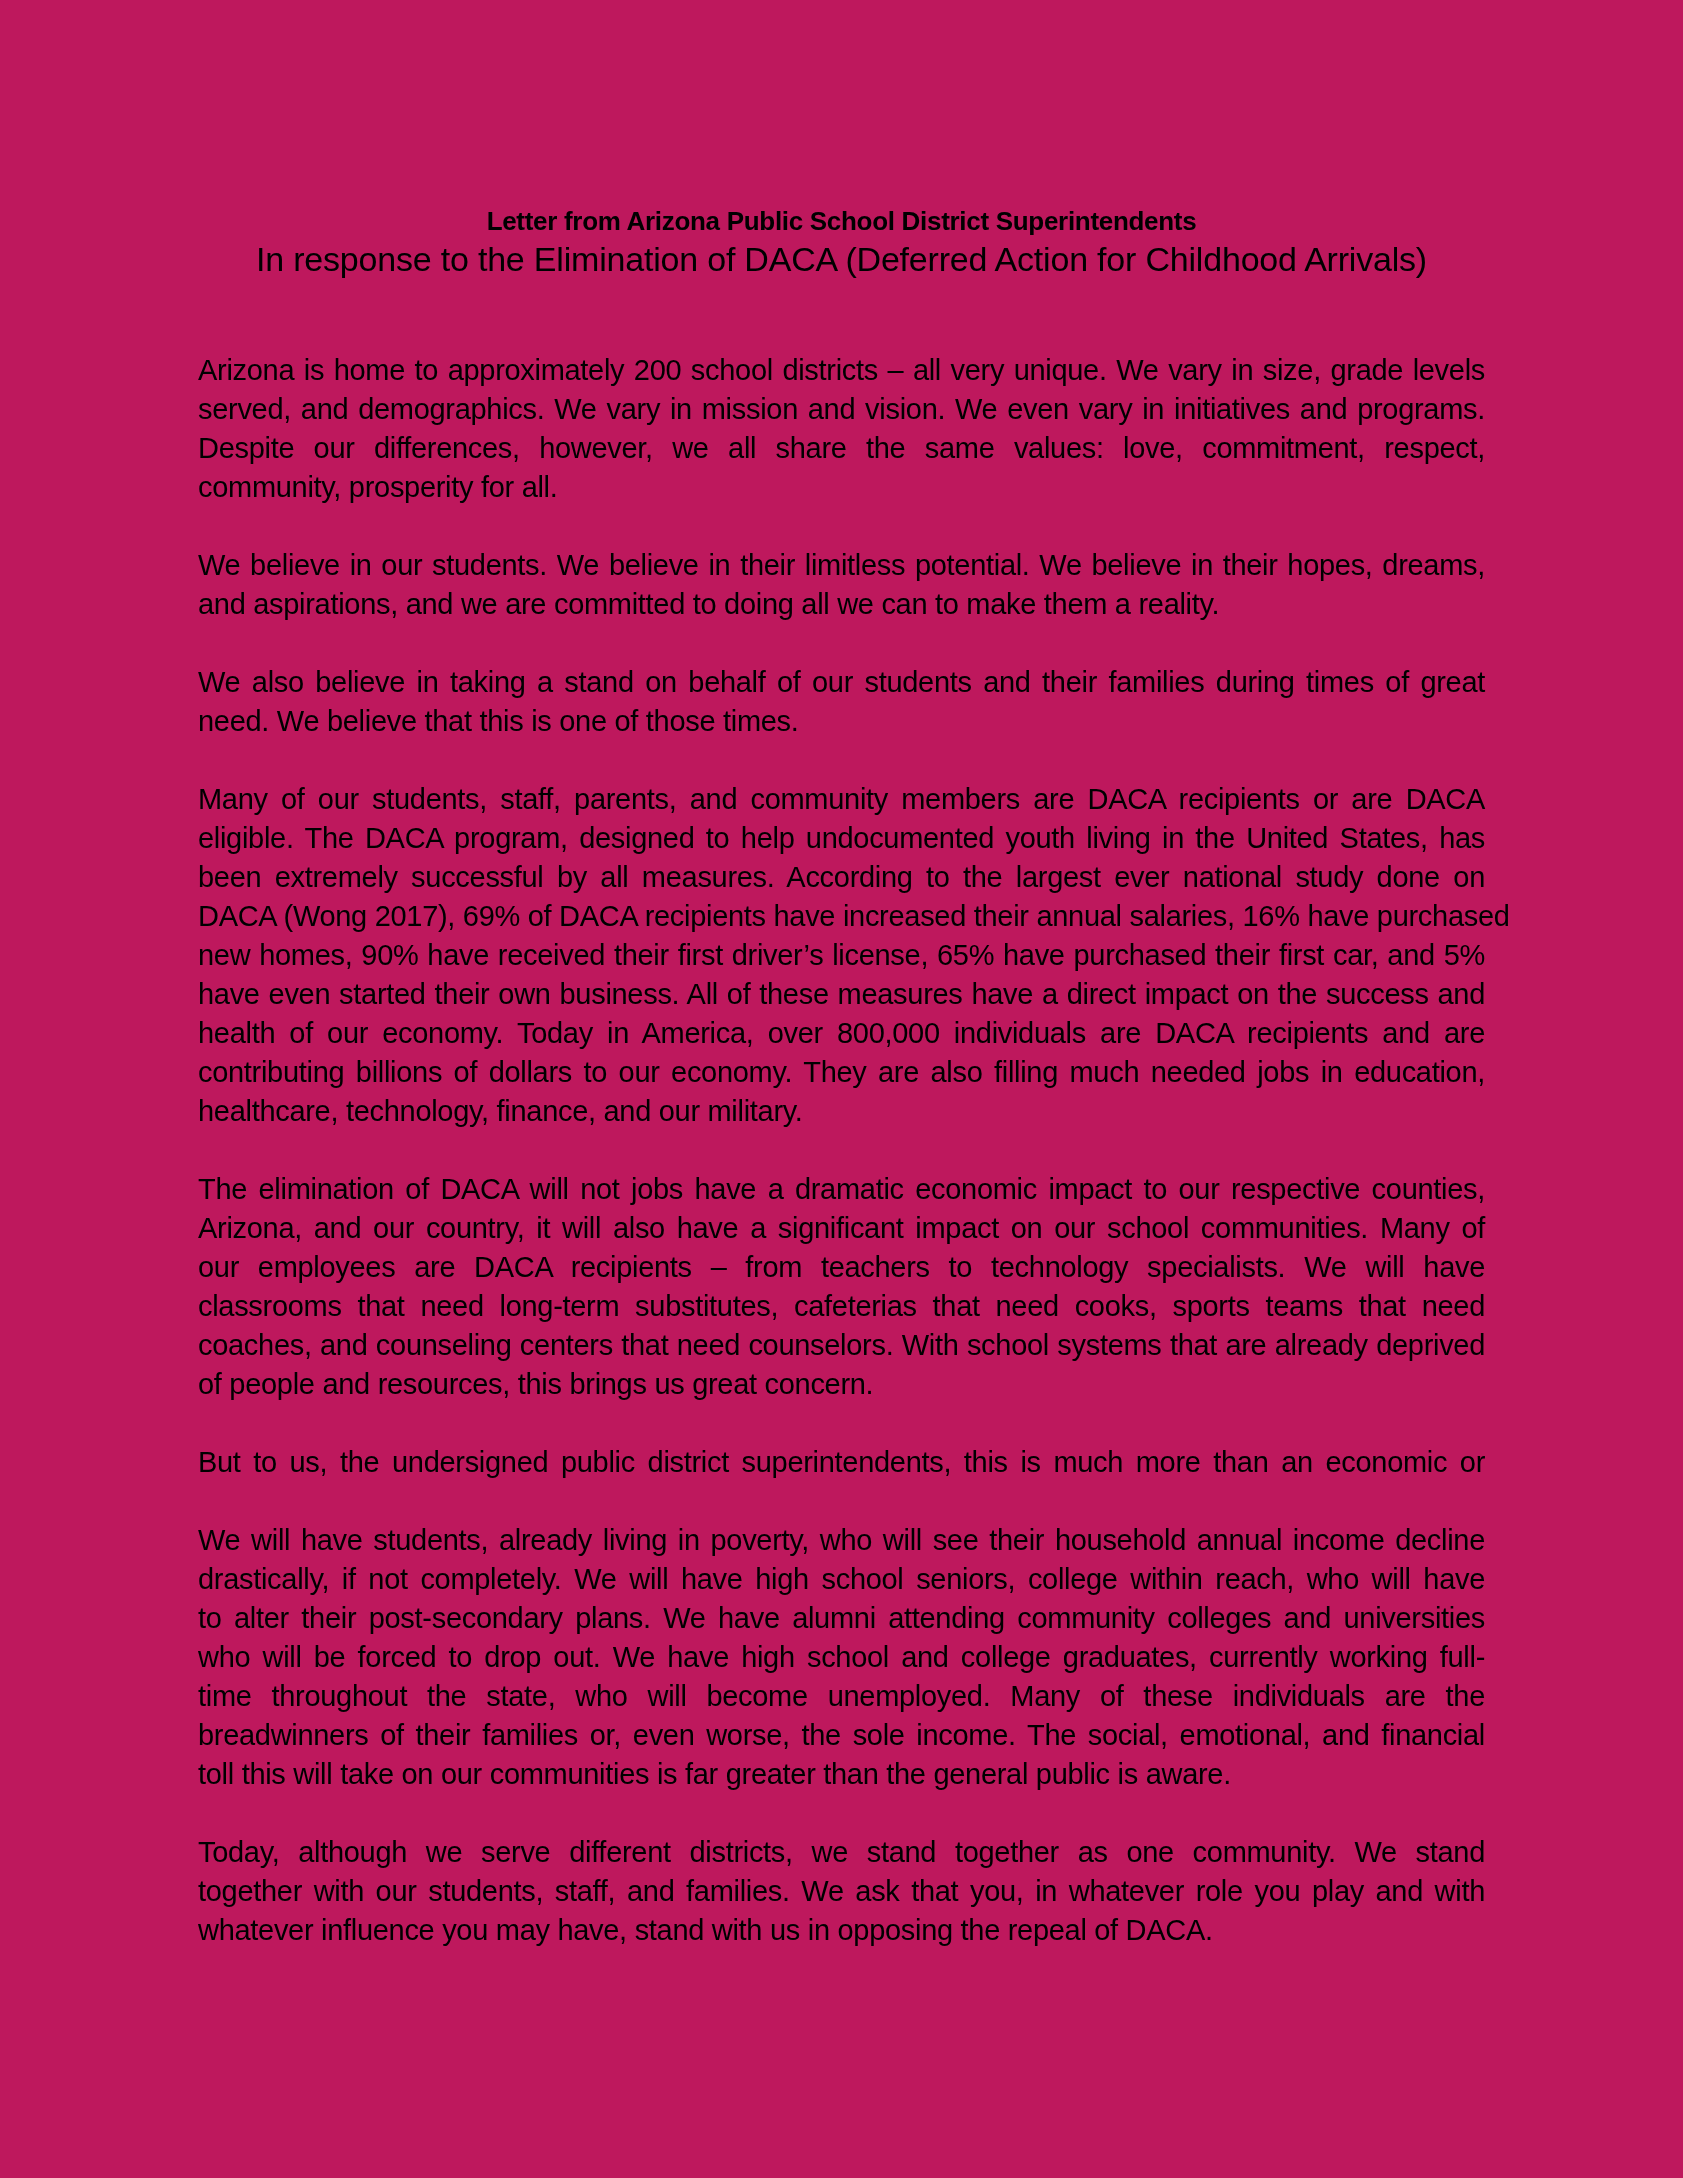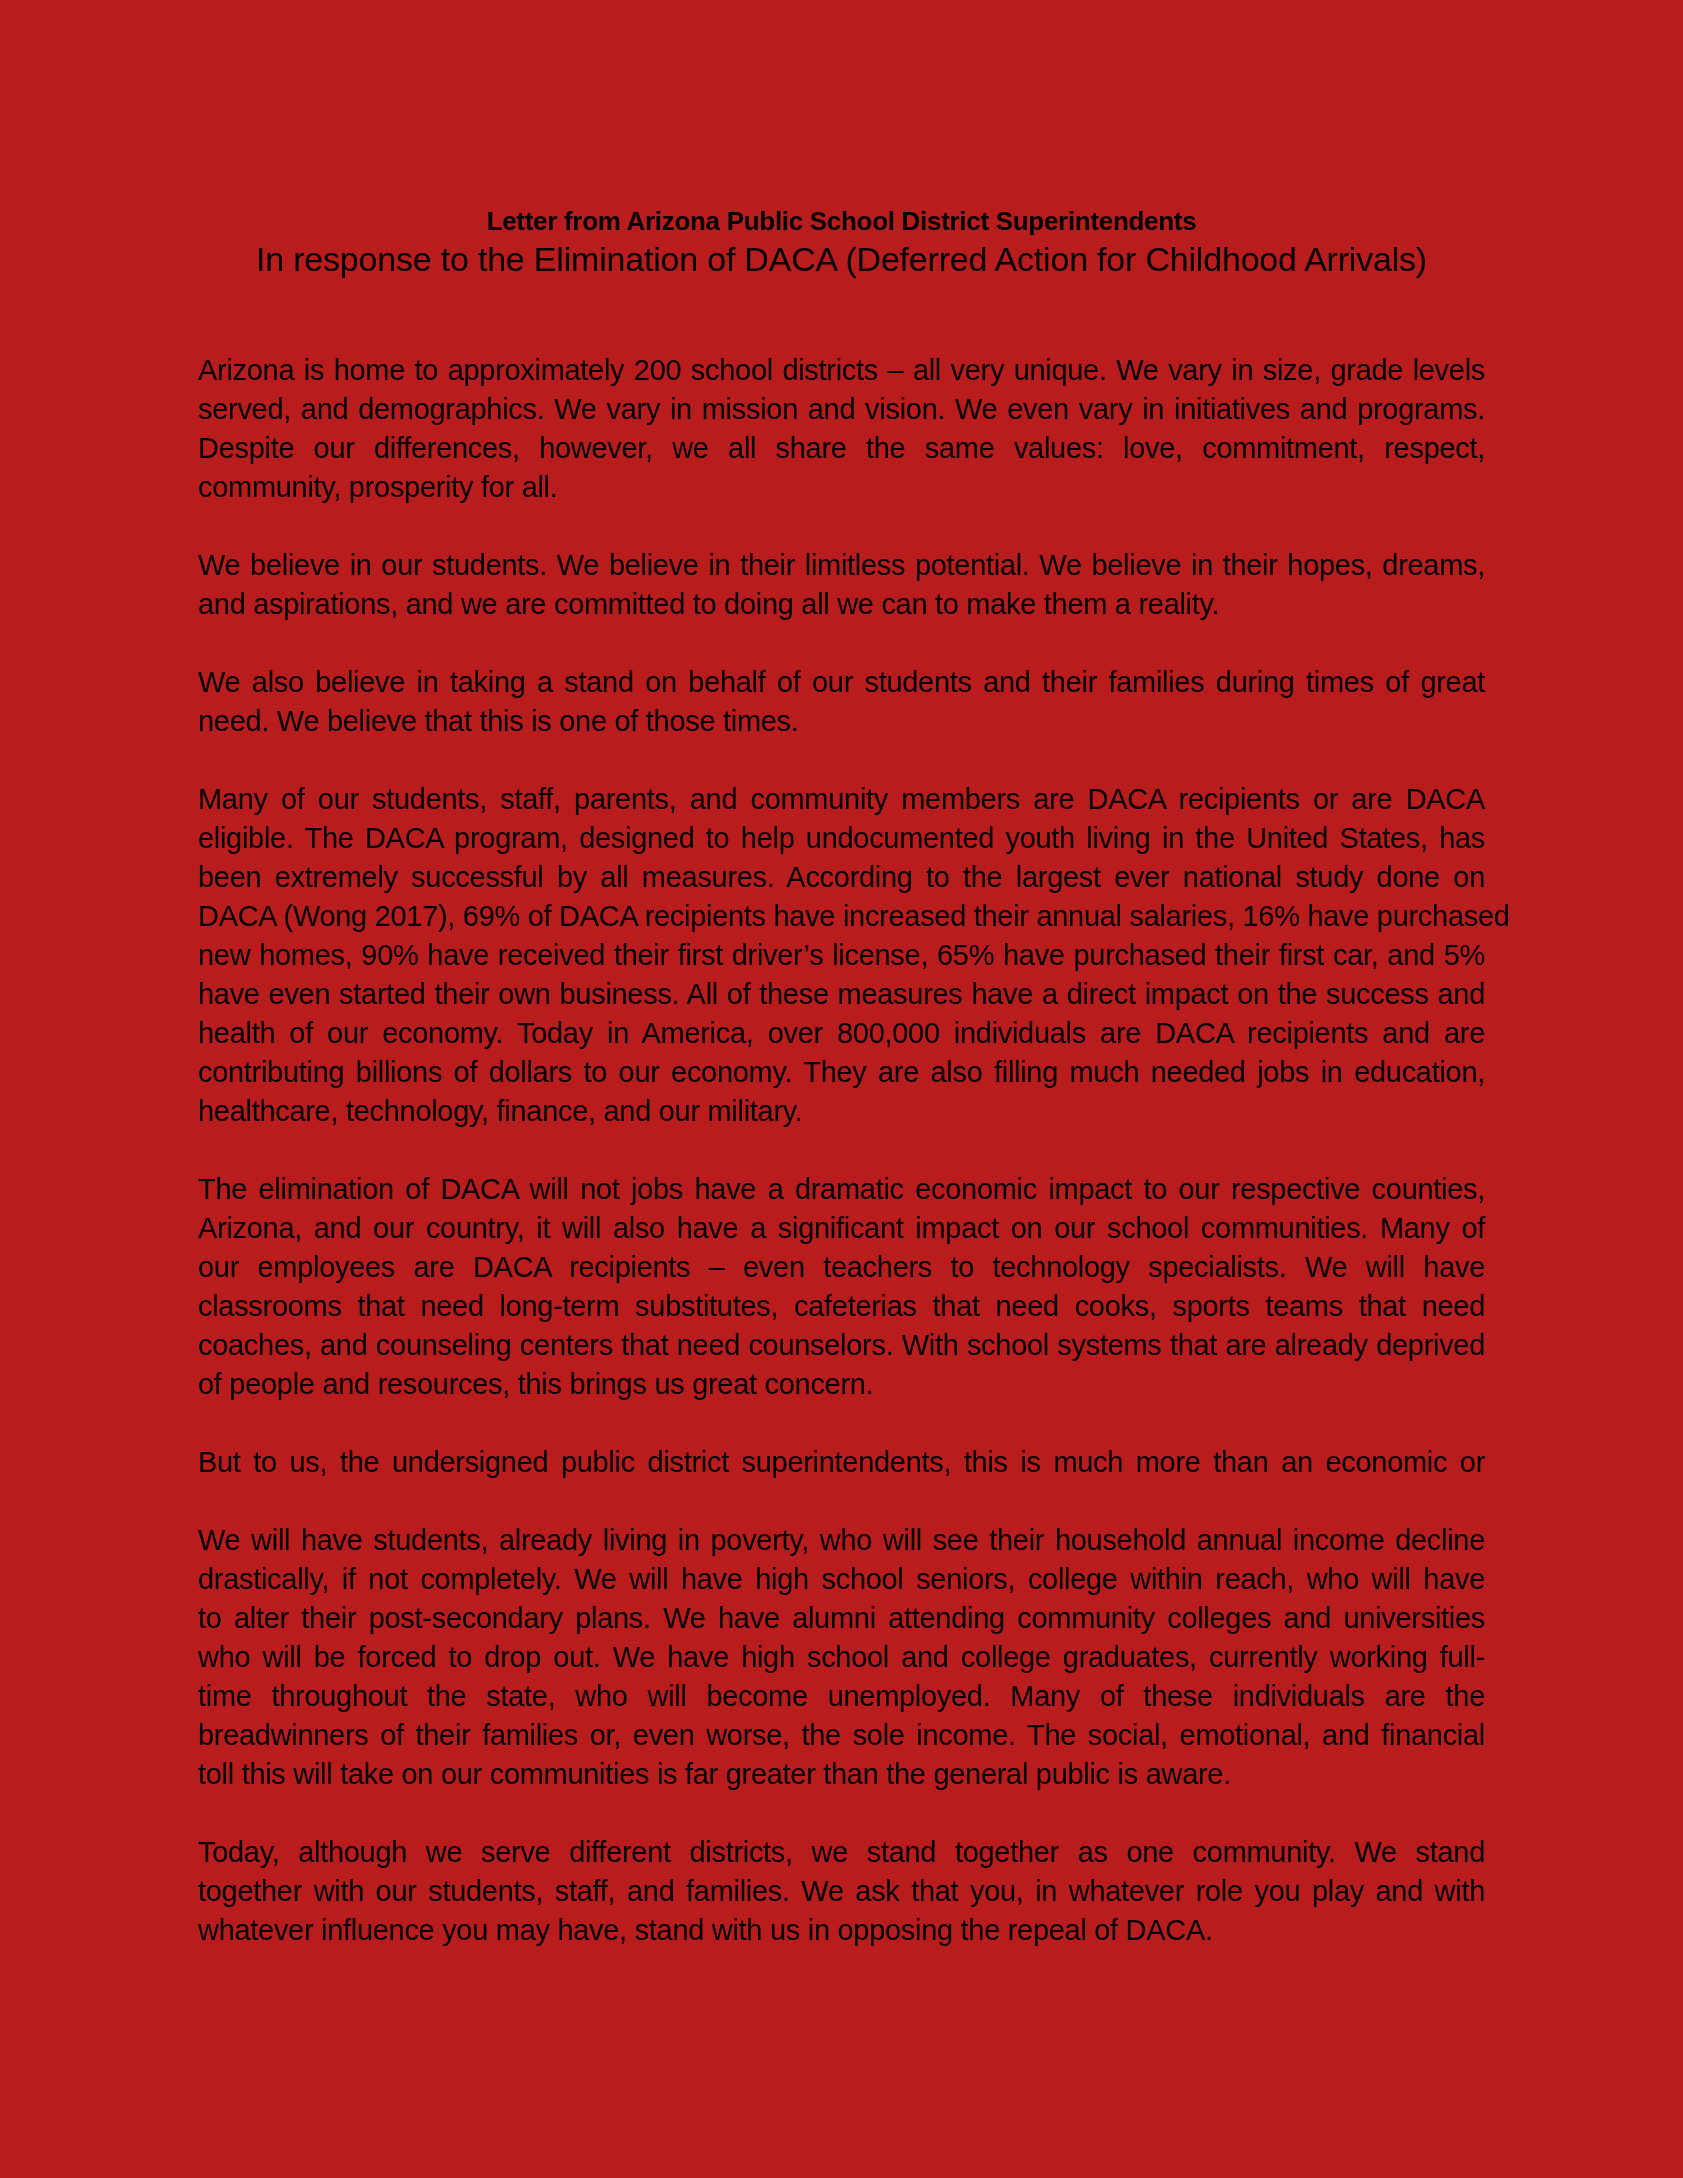--- a/index.html
+++ b/index.html
@@ -1,18 +1,18 @@
 <!DOCTYPE html>
 <html><head>
 <meta charset="utf-8">
 <style>
   html, body { margin: 0; padding: 0; background: #ffffff; }
   body { width: 1683px; height: 2178px; position: relative; overflow: hidden;
          font-family: "Liberation Sans", sans-serif; color: #000000; }
-  .page { position: absolute; left: 0; top: 0; width: 1683px; height: 2178px; background: #b91c1c; }
+  .page { position: absolute; left: 0; top: 0; width: 1683px; height: 2178px; background: #be185d; }
   .title { position: absolute; left: 0; width: 1683px; top: 202px; text-align: center;
            font-size: 26px; font-weight: bold; line-height: 38px; letter-spacing: -0.3px; }
   .subtitle { position: absolute; left: 0; width: 1683px; top: 240px; text-align: center;
               font-size: 34px; line-height: 38px; letter-spacing: -0.2px; }
   .body { position: absolute; left: 198px; top: 351px; width: 1287px; }
   .para { margin: 0 0 39px 0; }
   .line { display: block; height: 39px; line-height: 39px; font-size: 29px;
           white-space: nowrap; text-align: justify; text-align-last: justify; letter-spacing: -0.3px; }
   .line.last { text-align-last: left; }
 </style>
@@ -44,21 +44,21 @@
         <span class="line" style="display: block; width: 1287px;">DACA (Wong 2017), 69% of DACA recipients have increased their annual salaries, 16% have purchased</span>
         <span class="line" style="display: block; width: 1287px;">new homes, 90% have received their first driver’s license, 65% have purchased their first car, and 5%</span>
         <span class="line" style="display: block; width: 1287px;">have even started their own business.  All of these measures have a direct impact on the success and</span>
         <span class="line" style="display: block; width: 1287px;">health of our economy.  Today in America, over 800,000 individuals are DACA recipients and are</span>
         <span class="line" style="display: block; width: 1287px;">contributing billions of dollars to our economy.  They are also filling much needed jobs in education,</span>
         <span class="line last" style="display: block; width: 1287px;">healthcare, technology, finance, and our military.</span>
       </div>
       <div class="para">
         <span class="line" style="display: block; width: 1287px;">The elimination of DACA will not jobs have a dramatic economic impact to our respective counties,</span>
         <span class="line" style="display: block; width: 1287px;">Arizona, and our country, it will also have a significant impact on our school communities.  Many of</span>
-        <span class="line" style="display: block; width: 1287px;">our employees are DACA recipients – even teachers to technology specialists.  We will have</span>
+        <span class="line" style="display: block; width: 1287px;">our employees are DACA recipients – from teachers to technology specialists.  We will have</span>
         <span class="line" style="display: block; width: 1287px;">classrooms that need long-term substitutes, cafeterias that need cooks, sports teams that need</span>
         <span class="line" style="display: block; width: 1287px;">coaches, and counseling centers that need counselors.  With school systems that are already deprived</span>
         <span class="line last" style="display: block; width: 1287px;">of people and resources, this brings us great concern.</span>
       </div>
       <div class="para">
         <span class="line" style="display: block; width: 1287px; margin-top: 11px;">But to us, the undersigned public district superintendents, this is much more than an economic or</span>
       </div>
       <div class="para">
         <span class="line" style="display: block; width: 1287px;">We will have students, already living in poverty, who will see their household annual income decline</span>
         <span class="line" style="display: block; width: 1287px;">drastically, if not completely.  We will have high school seniors, college within reach, who will have</span>

